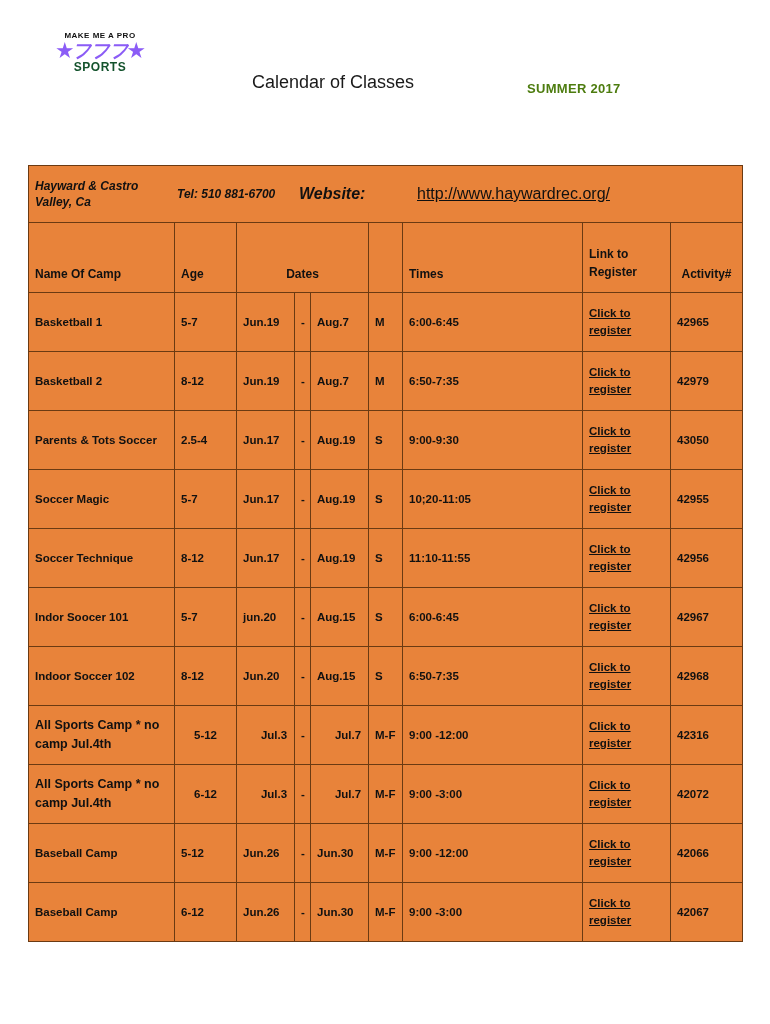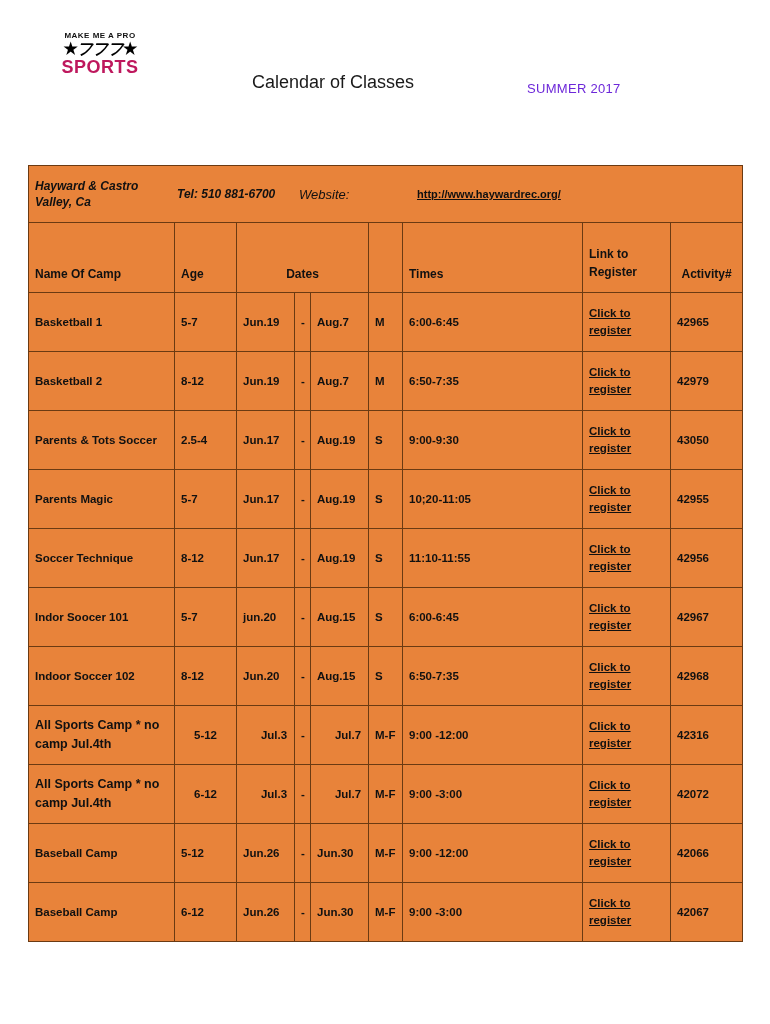--- a/index.html
+++ b/index.html
@@ -42,50 +42,51 @@
   }
   .logo .l1 {
     font-size: 8px;
     font-weight: bold;
     letter-spacing: 0.5px;
     color: #111;
     display: block;
   }
   .logo .l2 {
     display: block;
-    font-size: 16px;
+    font-size: 19px;
     letter-spacing: -1px;
-    color: #000000;
+    color: #8b5cf6;
     margin-top: 1px;
     font-weight: bold;
   }
   .logo .l3 {
     display: block;
-    font-size: 18px;
+    font-size: 12px;
     font-weight: bold;
     letter-spacing: 0.5px;
-    color: #be185d;
+    color: #14532d;
     margin-top: 1px;
   }
   .doc-title {
     position: absolute;
     left: 236px;
     top: 46px;
     font-family: "Liberation Sans", sans-serif;
     font-size: 18px;
     color: #1a1a1a;
   }
   .doc-subtitle {
     position: absolute;
     left: 511px;
     top: 55px;
     font-family: "Liberation Sans", sans-serif;
     font-size: 13px;
-    color: #6d28d9;
+    color: #4d7c0f;
     letter-spacing: 0.3px;
+    font-weight: bold;
   }
 
   
   .tablewrap {
     position: absolute;
     left: 28px;
     top: 126px;
     width: 714px;
   }
   table.cal {
@@ -126,26 +127,26 @@
   }
   .contact-tel {
     width: 122px;
     font-style: italic;
     font-weight: bold;
     font-size: 12px;
   }
   .contact-weblabel {
     width: 118px;
     font-style: italic;
+    font-weight: bold;
+    font-size: 16px;
+  }
+  .contact-url {
     font-weight: normal;
-    font-size: 13px;
-  }
-  .contact-url {
-    font-weight: bold;
-    font-size: 11px;
+    font-size: 16px;
     color: #101010;
     text-decoration: underline;
     font-family: "Liberation Sans", sans-serif;
   }
 
   
   tr.head td {
     height: 58px;
     vertical-align: bottom;
     padding-bottom: 11px;
@@ -284,21 +285,21 @@
             <td class="c-date">Aug.19</td>
             <td class="c-days">S</td>
             <td class="c-times">9:00-9:30</td>
             <td class="c-link">
               <span class="lnk">Click to</span>
               <span class="lnk">register</span>
             </td>
             <td class="c-act">43050</td>
           </tr>
           <tr class="datarow">
-            <td class="c-name">Parents Magic</td>
+            <td class="c-name">Soccer Magic</td>
             <td class="c-age">5-7</td>
             <td class="c-date">Jun.17</td>
             <td class="c-dash">-</td>
             <td class="c-date">Aug.19</td>
             <td class="c-days">S</td>
             <td class="c-times">10;20-11:05</td>
             <td class="c-link">
               <span class="lnk">Click to</span>
               <span class="lnk">register</span>
             </td>

